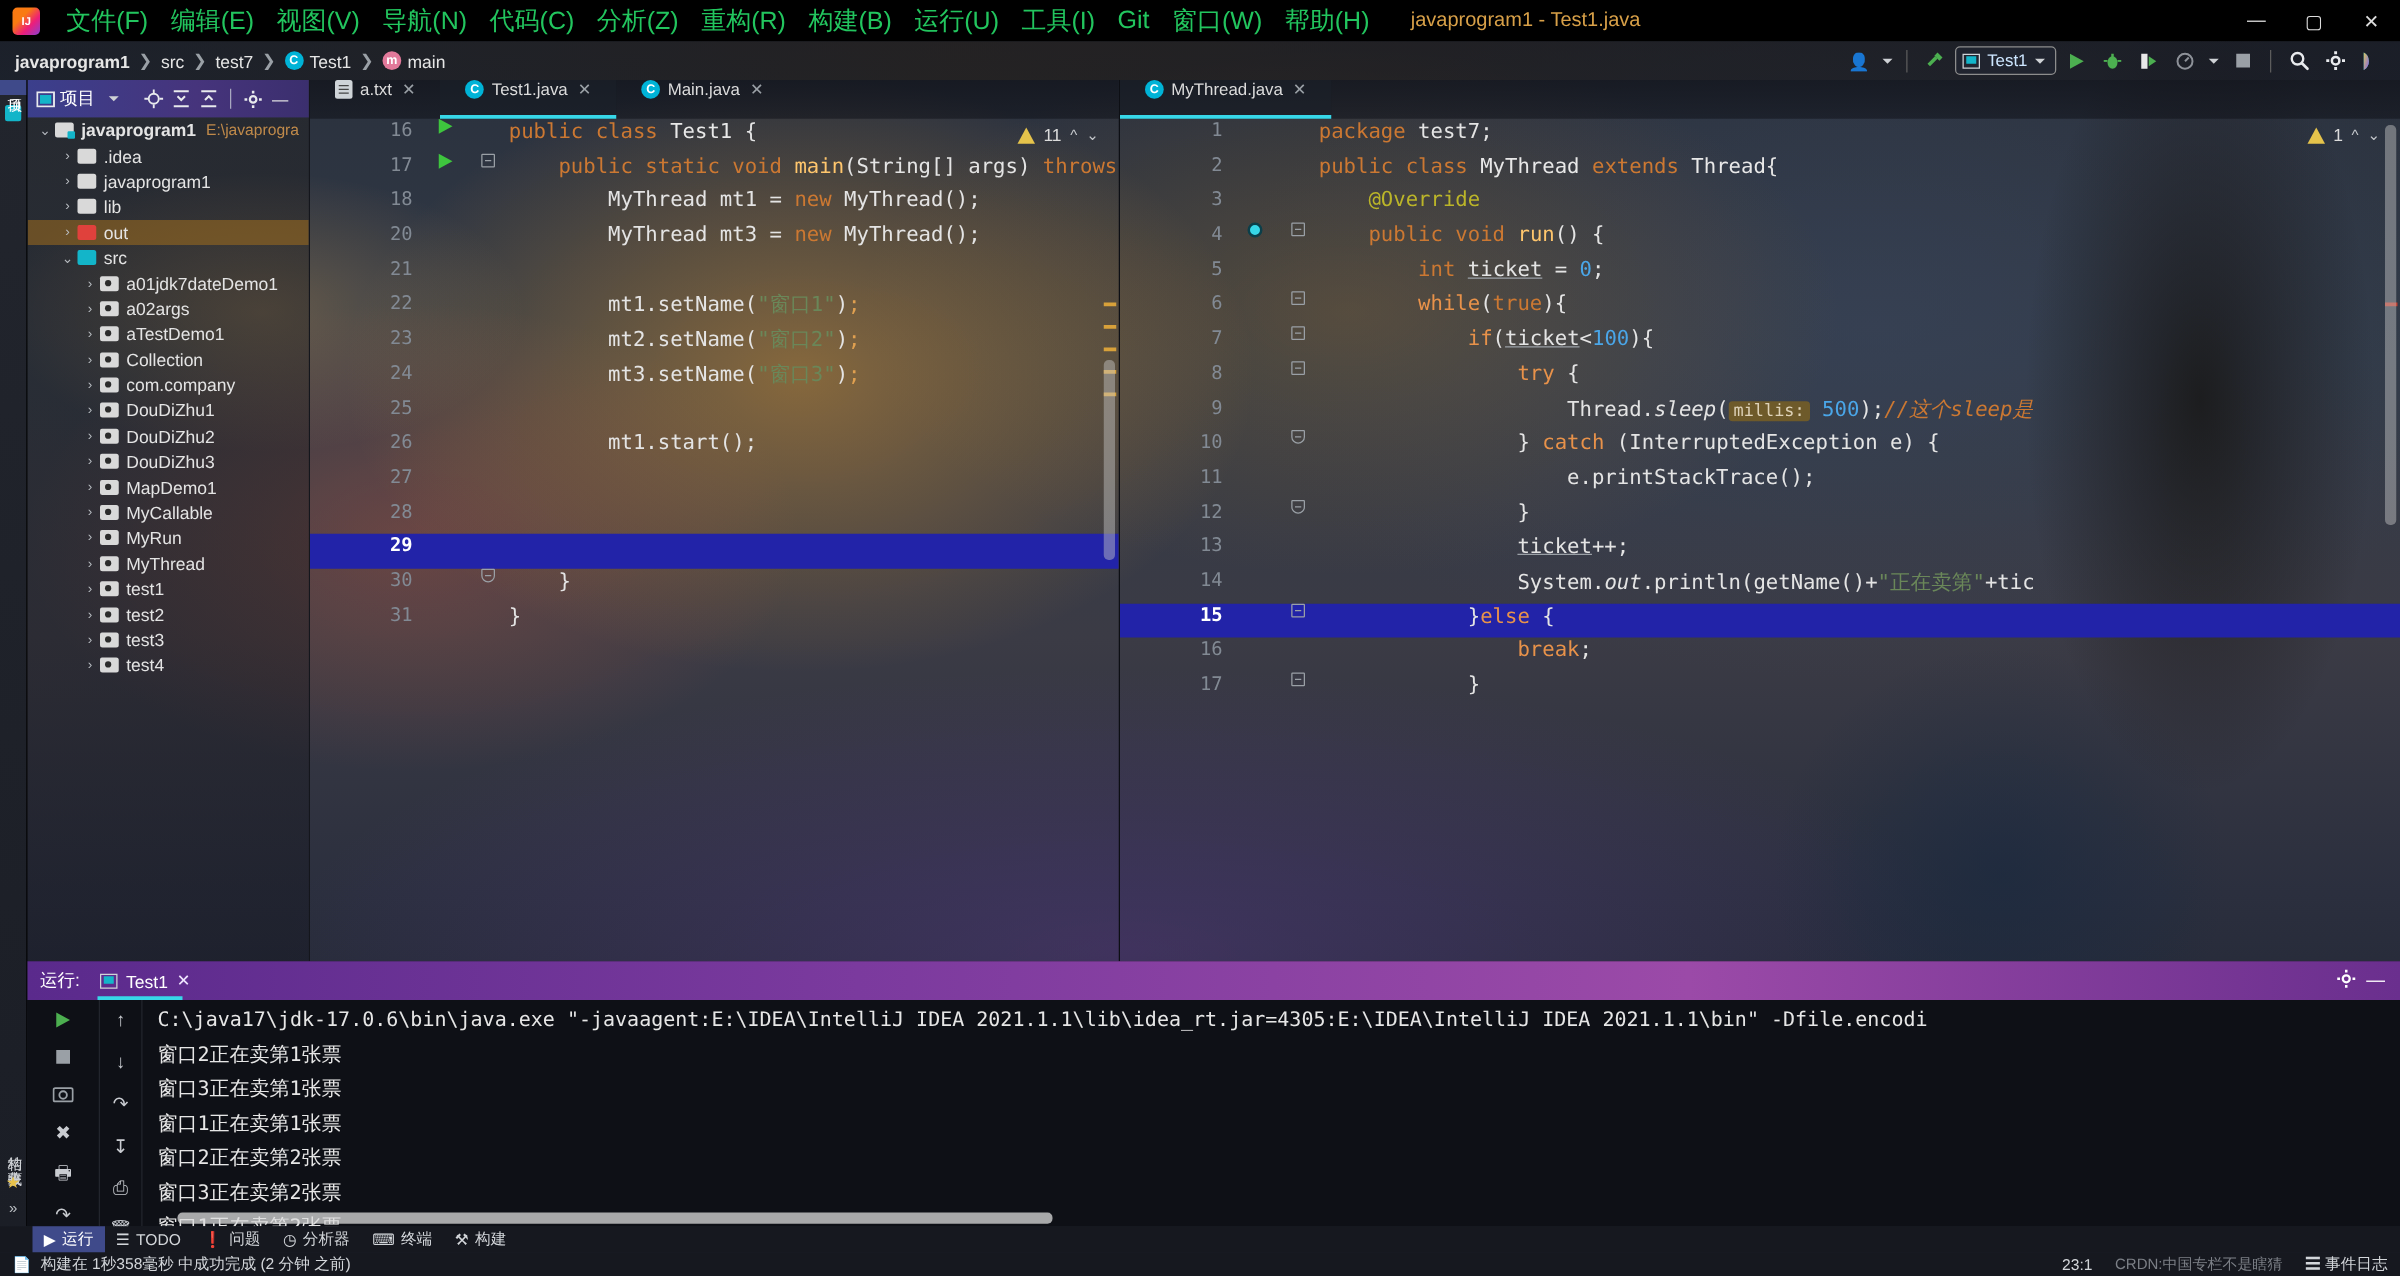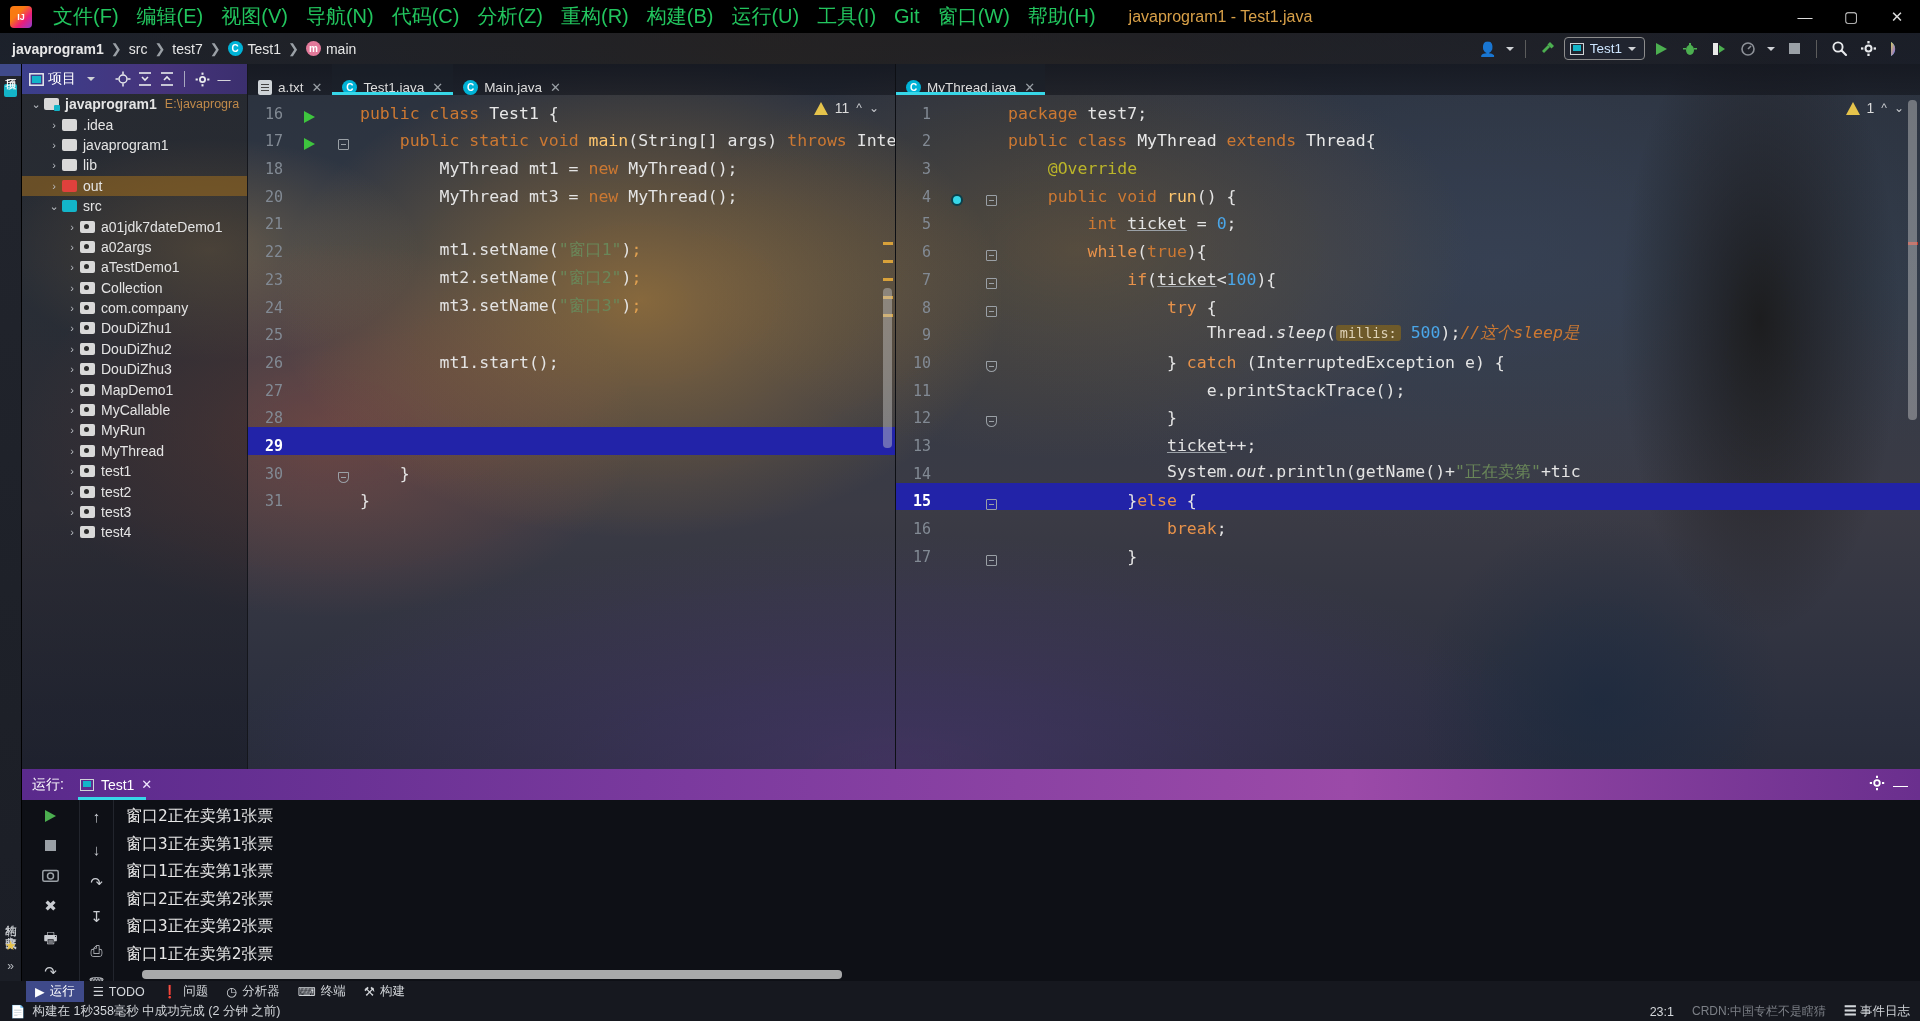--- a/index.html
+++ b/index.html
@@ -115,33 +115,33 @@
   .tname.bold { font-weight:bold; }
   .tpath { color:#c08a4a; font-size:12.5px; margin-left:8px; }
 
   
   .editors { position:absolute; left:248px; right:0; top:64px; bottom:212px; z-index:15; display:flex; }
   .epane { position:relative; height:100%; }
   .epane.left { width:648px; border-right:1px solid #0d0f14; }
   .epane.right { flex:1; }
   .tabbar { height:31px; display:flex; align-items:stretch;
     background: linear-gradient(180deg, rgba(15,17,24,0.72), rgba(15,17,24,0.55)); }
-  .tab { display:flex; align-items:flex-end; gap:6px; padding:0 10px; font-size:13.5px; color:#dcdcdc; position:relative; }
+  .tab { display:flex; align-items:flex-start; gap:6px; padding:0 20px; font-size:13.5px; color:#dcdcdc; position:relative; }
   .tab.active { background: rgba(28,32,42,0.55); }
   .tab.active:after{content:"";position:absolute;left:0;right:0;bottom:0;height:3px;background:#37d7e8;}
   .tab .x { color:#9aa0a6; font-size:13px; margin-left:2px; }
   .ftxt { width:14px;height:15px;background:#cfd4d8;border-radius:2px;position:relative;flex:none;}
   .ftxt:after{content:"";position:absolute;left:3px;top:4px;right:3px;height:1px;background:#444;box-shadow:0 3px 0 #444,0 6px 0 #444;}
 
   .code {
     position:absolute; top:31px; left:0; right:0; bottom:0;
     font-family:"DejaVu Sans Mono","Liberation Mono",monospace; font-size:16.5px;
     overflow:hidden;
   }
-  .cline { height:27.7px; display:flex; align-items:flex-end; white-space:pre; }
+  .cline { height:27.7px; display:flex; align-items:flex-start; white-space:pre;padding-left:47px; }
   .cline.hl { background:#2223a8; }
   .gutter { width:44px; text-align:right; padding-right:9px; color:#828a94; font-size:15px; flex:none; }
   .cline.hl .gutter { color:#fff; font-weight:bold; }
   .gicons { width:34px; display:flex; align-items:center; justify-content:center; flex:none; position:relative; }
   .runmark { width:0;height:0;border-left:11px solid #3ec53e;border-top:6.5px solid transparent;border-bottom:6.5px solid transparent; }
   .fold { width:11px;height:11px;border:1px solid #9aa0a6; position:relative; border-radius:1px;}
   .fold:after{content:"";position:absolute;left:2px;top:4px;width:5px;height:1px;background:#9aa0a6;}
   .fold.end { border-radius:1px 1px 6px 6px; }
   .ctext { flex:1; }
 
@@ -644,20 +644,21 @@
       </div>
       <div class="run-side2">
         <div class="rs-ic">↑</div>
         <div class="rs-ic">↓</div>
         <div class="rs-ic">↷</div>
         <div class="rs-ic">↧</div>
         <div class="rs-ic">⎙</div>
         <div class="rs-ic">🗑</div>
       </div>
       <div class="console" id="console-out">
+          <div class="coline">C:\java17\jdk-17.0.6\bin\java.exe "-javaagent:E:\IDEA\IntelliJ IDEA 2021.1.1\lib\idea_rt.jar=4305:E:\IDEA\IntelliJ IDEA 2021.1.1\bin" -Dfile.encodi</div>
           <div class="coline">窗口2正在卖第1张票</div>
           <div class="coline">窗口3正在卖第1张票</div>
           <div class="coline">窗口1正在卖第1张票</div>
           <div class="coline">窗口2正在卖第2张票</div>
           <div class="coline">窗口3正在卖第2张票</div>
           <div class="coline">窗口1正在卖第2张票</div>
         </div>
       <div class="scrollh" style="left:120px;width:700px;bottom:2px;position:absolute"></div>
     </div>
   </div>

